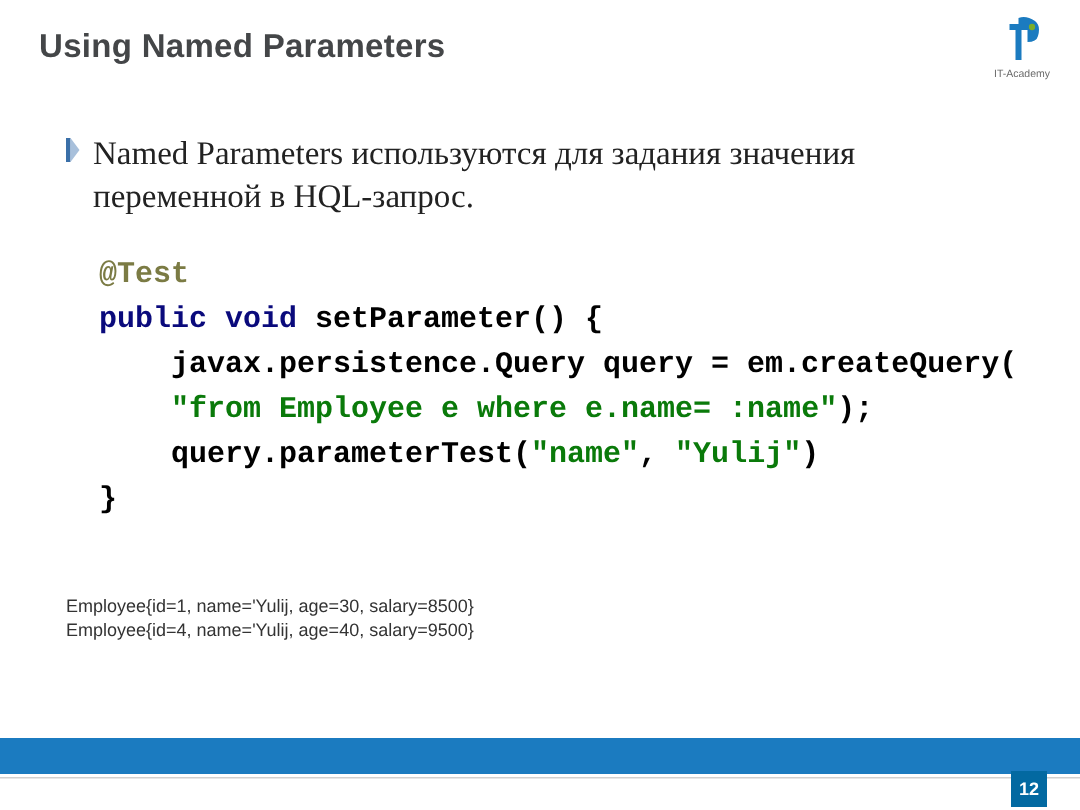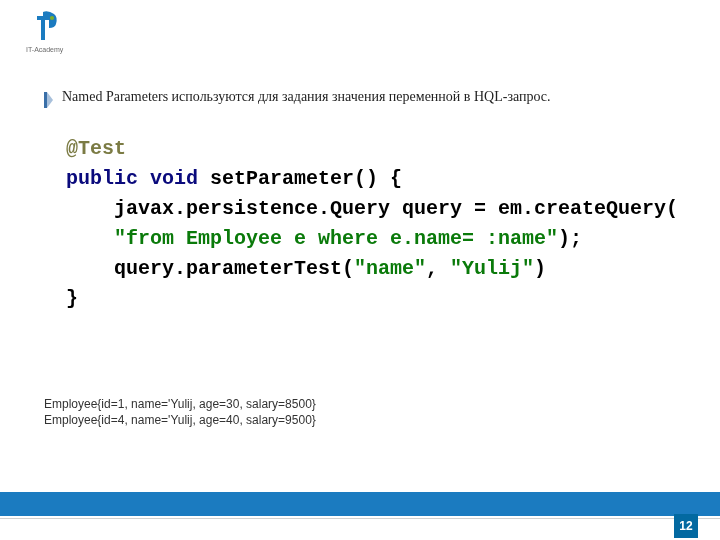--- a/index.html
+++ b/index.html
@@ -67,21 +67,21 @@
     content: "";
     position: absolute;
     left: 2.5px; top: 0;
     width: 0; height: 0;
     border-top: 8px solid transparent;
     border-bottom: 8px solid transparent;
     border-left: 6px solid #a8c0db;
   }
   .para {
     font-family: Tahoma, Georgia, serif;
-    font-size: 14px;
+    font-size: 22px;
     color: #222;
     line-height: 1.3;
   }
   .code-block {
     margin-top: 24px;
     margin-left: 22px;
     font-family: 'Courier New', monospace;
     font-size: 20px;
     font-weight: bold;
     line-height: 1.5;
@@ -126,20 +126,21 @@
     background: #0369a1;
     color: #fff;
     font-size: 12px;
     font-weight: bold;
   }
 </style>
 </head>
 <body>
 
 <div class="header">
+  <div class="title">Using Named Parameters</div>
   <div class="logo">
     <svg width="30" height="34" viewBox="0 0 30 34">
       <path d="M13 2 Q18 0 24 4 Q28 7 26 14 Q25 18 19 18 L19 10 L15 10 L15 30 L11 30 L11 10 L7 10 L7 6 L13 6 Z" fill="#1b7bc0"></path>
       <circle cx="22" cy="8" r="2.1" fill="#7cae2a"></circle>
     </svg>
     <div class="logo-text">IT-Academy</div>
   </div>
 </div>
 
 <div class="content">

